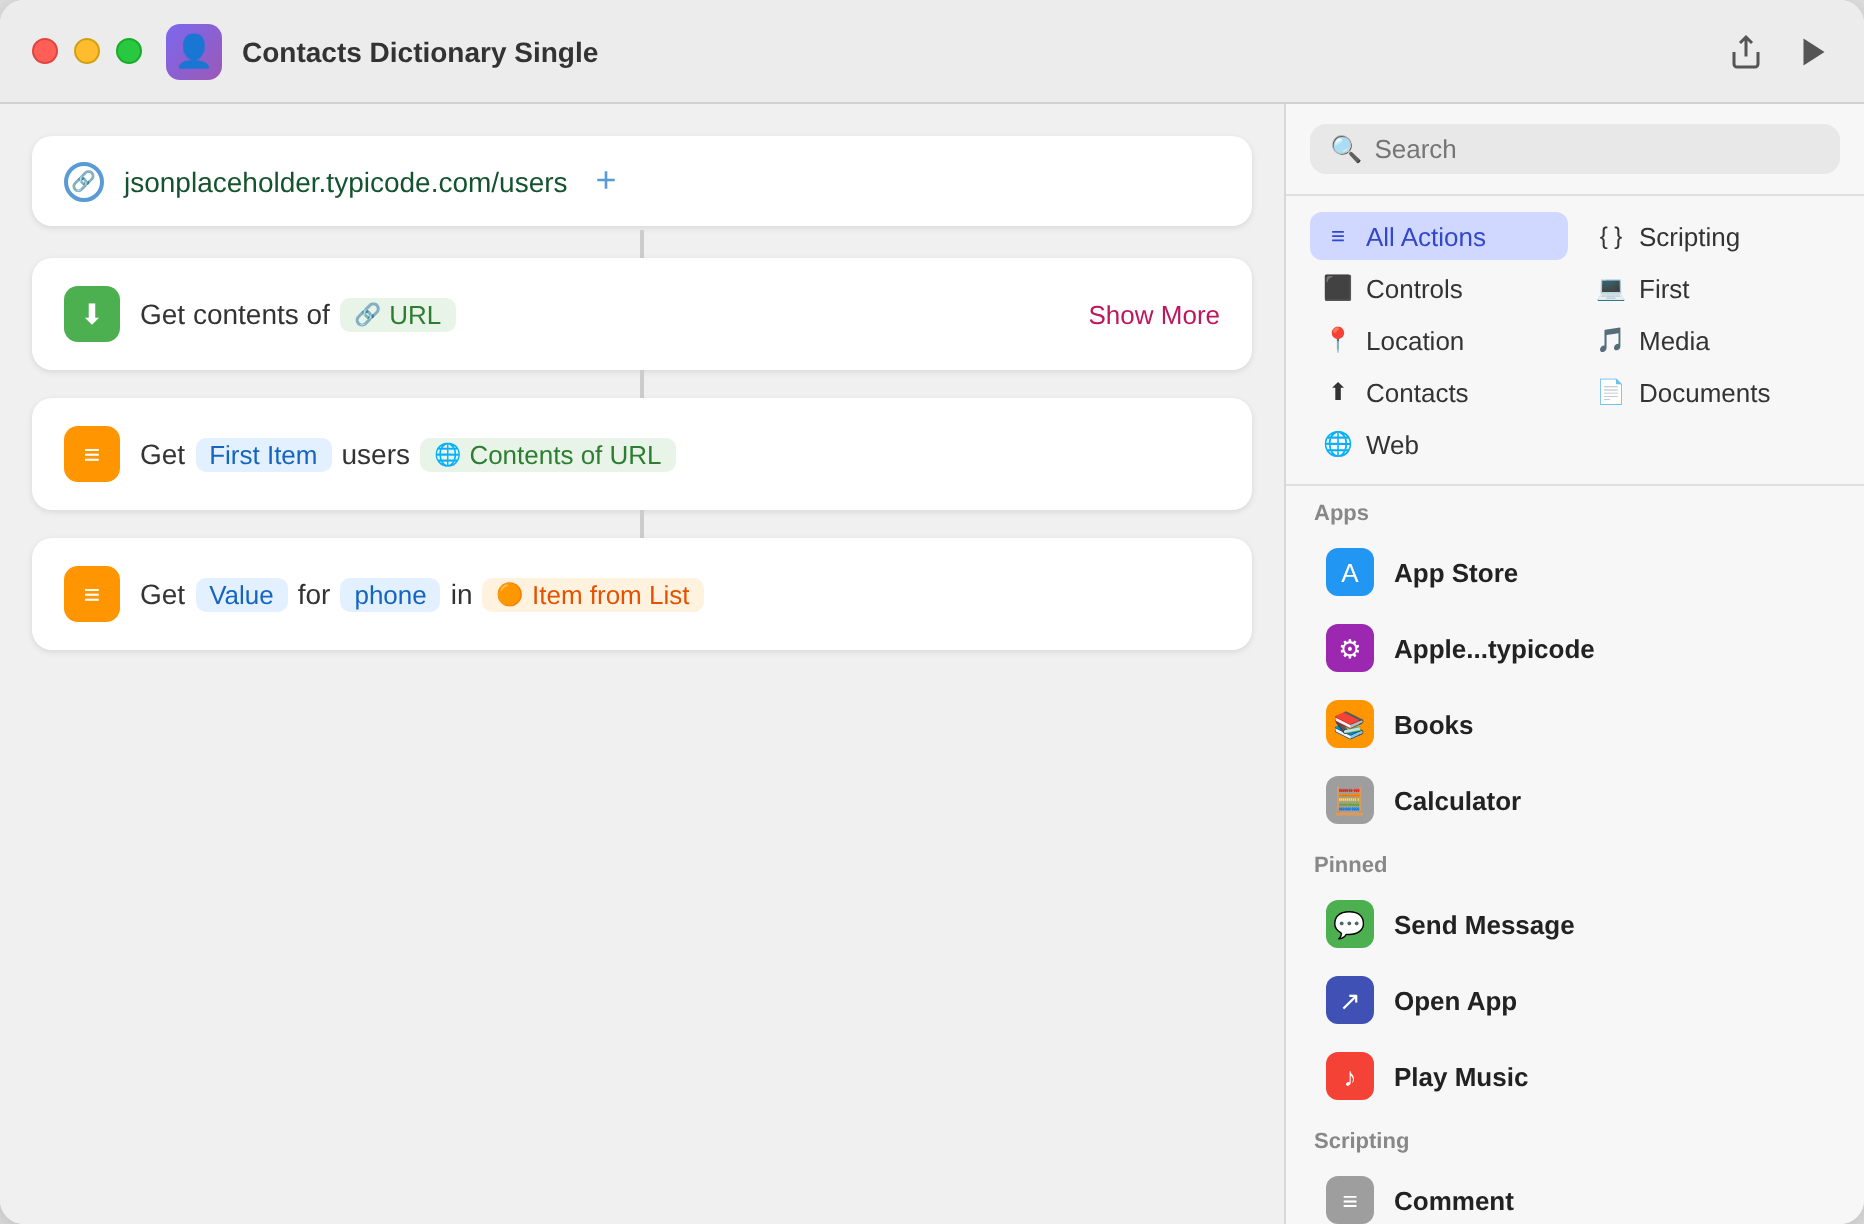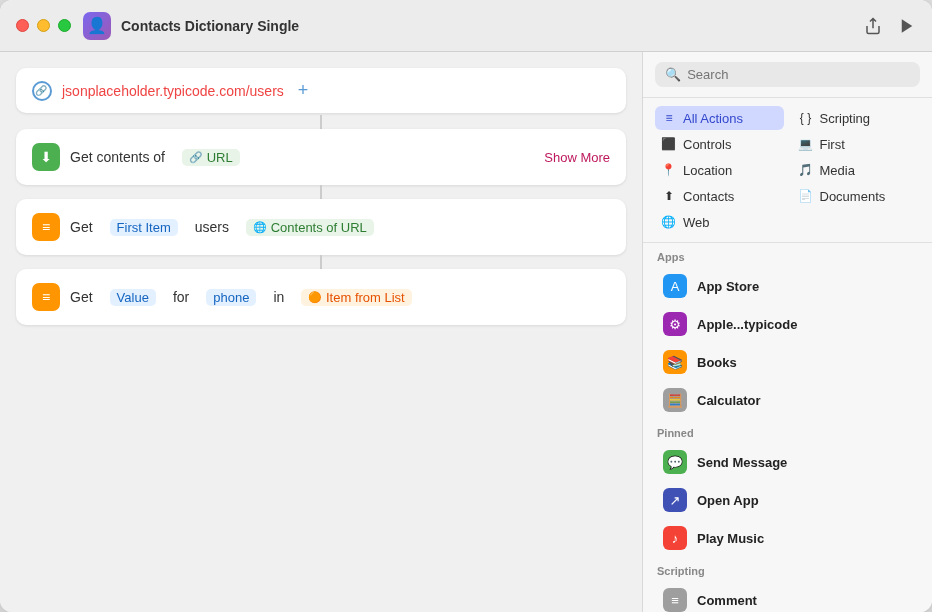--- a/index.html
+++ b/index.html
@@ -117,21 +117,21 @@
       height: 20px;
       border: 2px solid #5b9bd5;
       border-radius: 50%;
       display: flex;
       align-items: center;
       justify-content: center;
       color: #5b9bd5;
       font-size: 10px;
     }
     .url-text {
-      color: #ef4444;
+      color: #14532d;
       font-size: 14px;
       font-weight: 400;
     }
     .url-add {
       color: #5b9bd5;
       font-size: 18px;
       margin-left: 4px;
     }
 
     
@@ -166,21 +166,21 @@
       justify-content: center;
       color: white;
       font-size: 14px;
       flex-shrink: 0;
     }
 
     .action-text {
       flex: 1;
       display: flex;
       align-items: center;
-      gap: 17px;
+      gap: 5px;
       flex-wrap: wrap;
     }
     .action-label { color: #333; font-size: 14px; }
     .action-pill {
       background: #e8f4e8;
       color: #2e7d32;
       border-radius: 5px;
       padding: 1px 7px;
       font-size: 13px;
       font-weight: 500;

